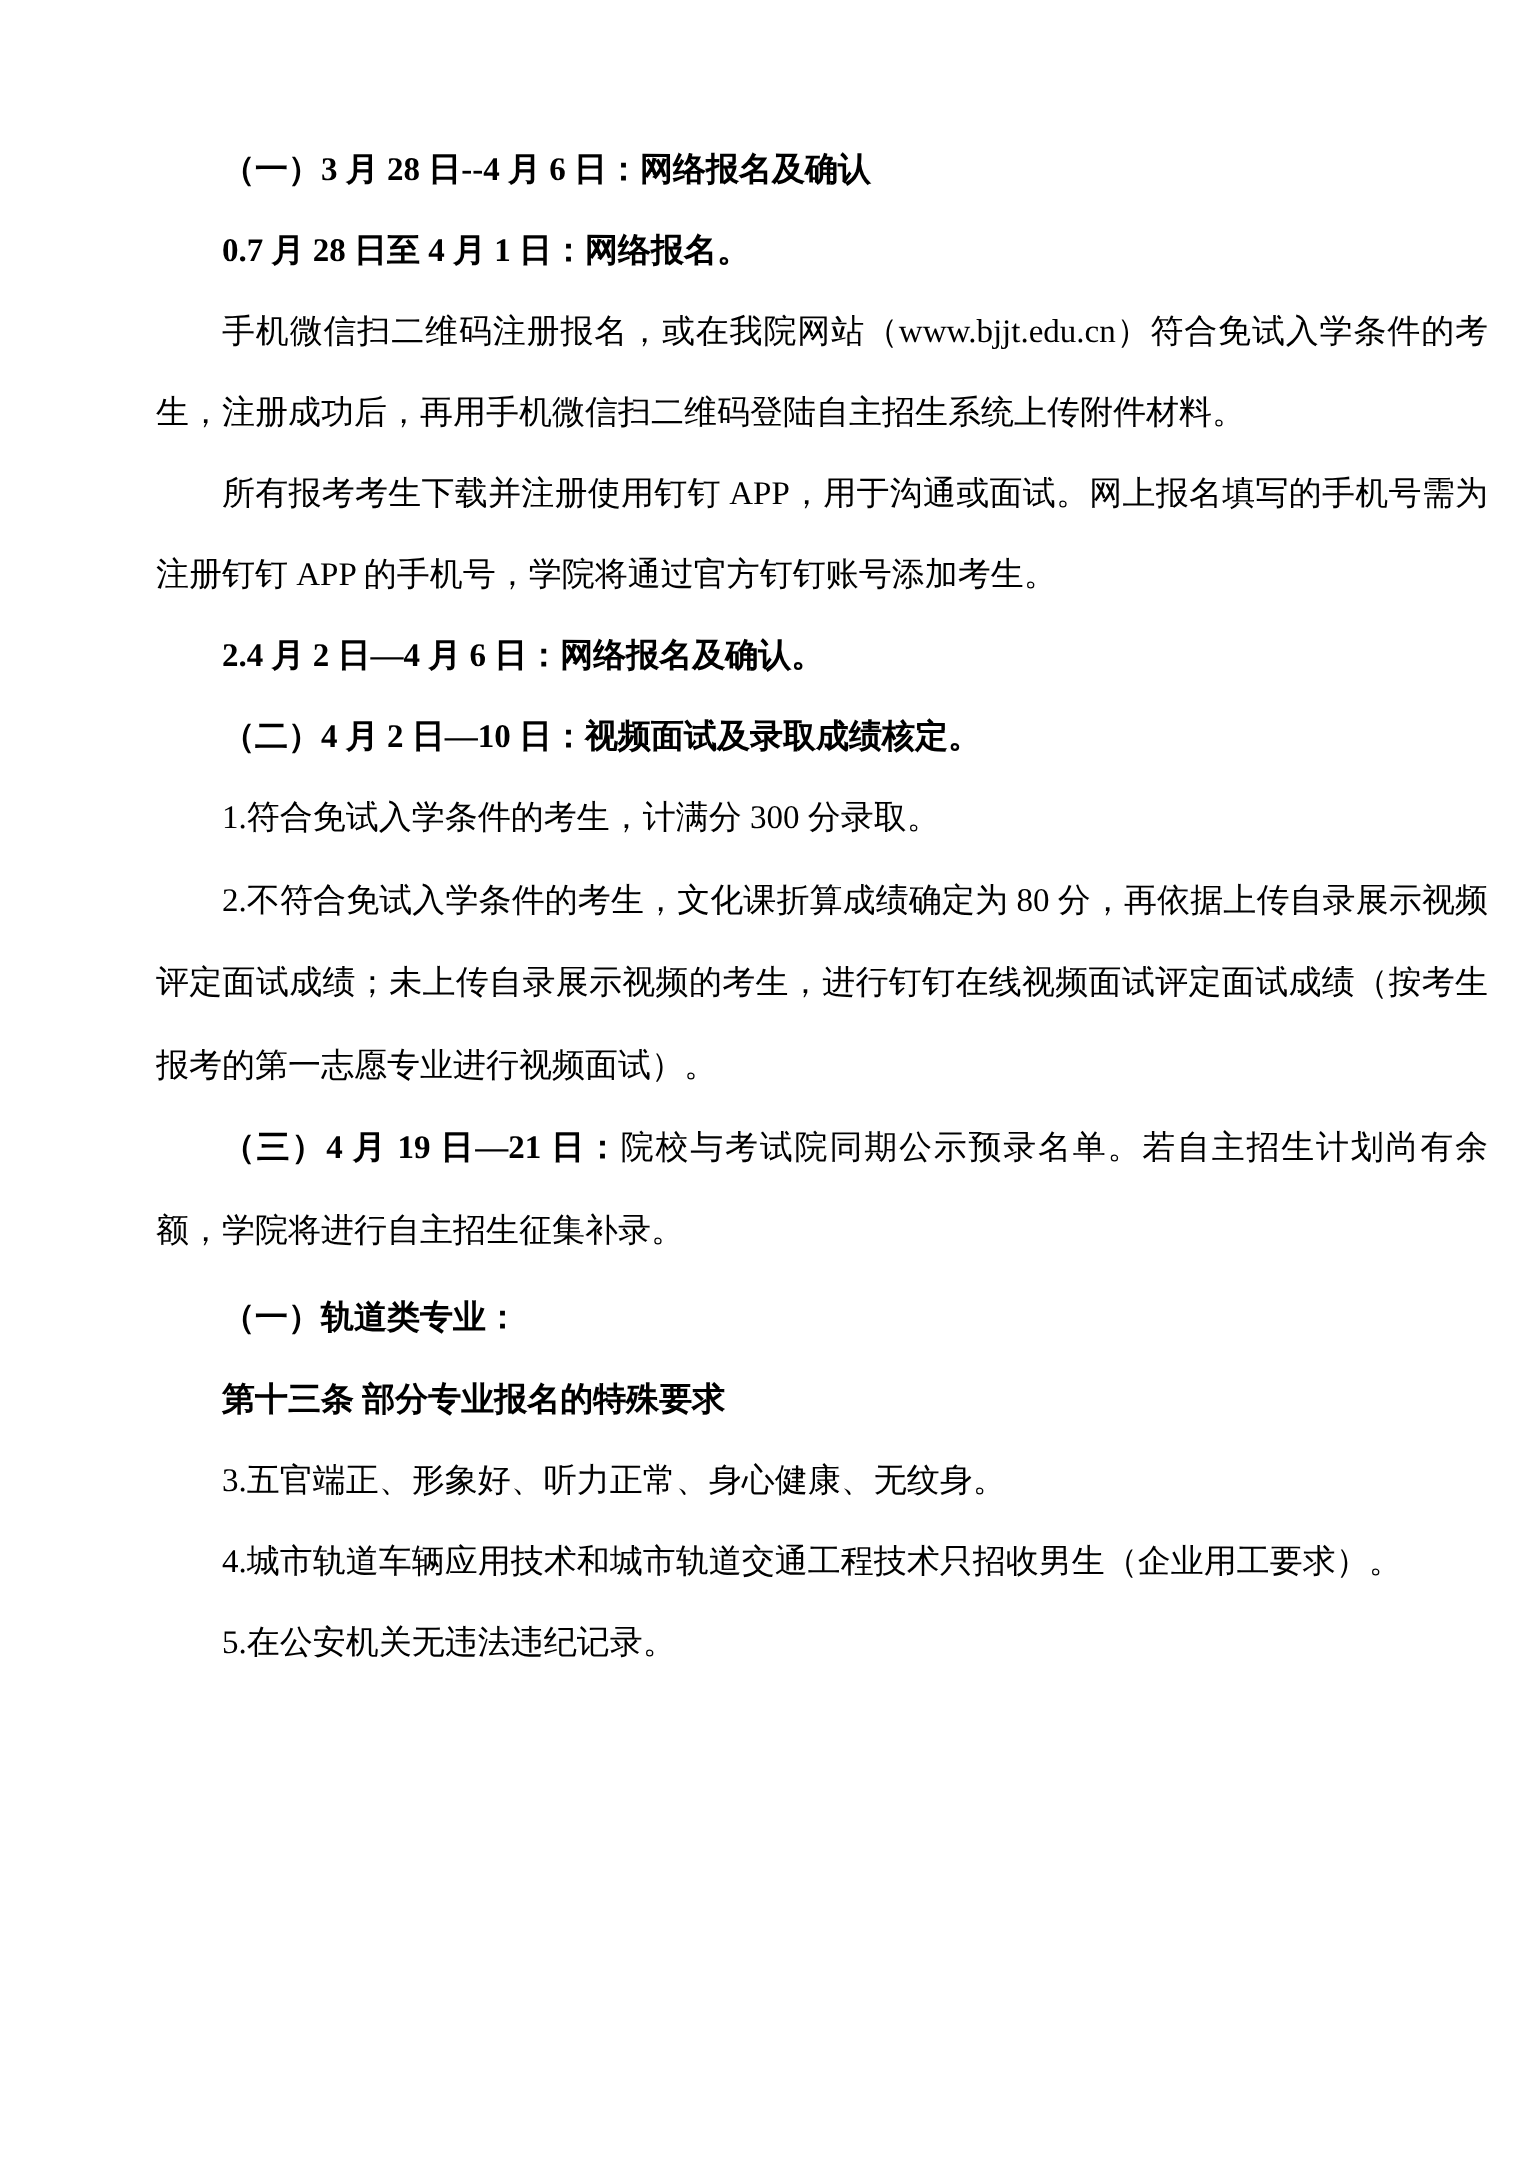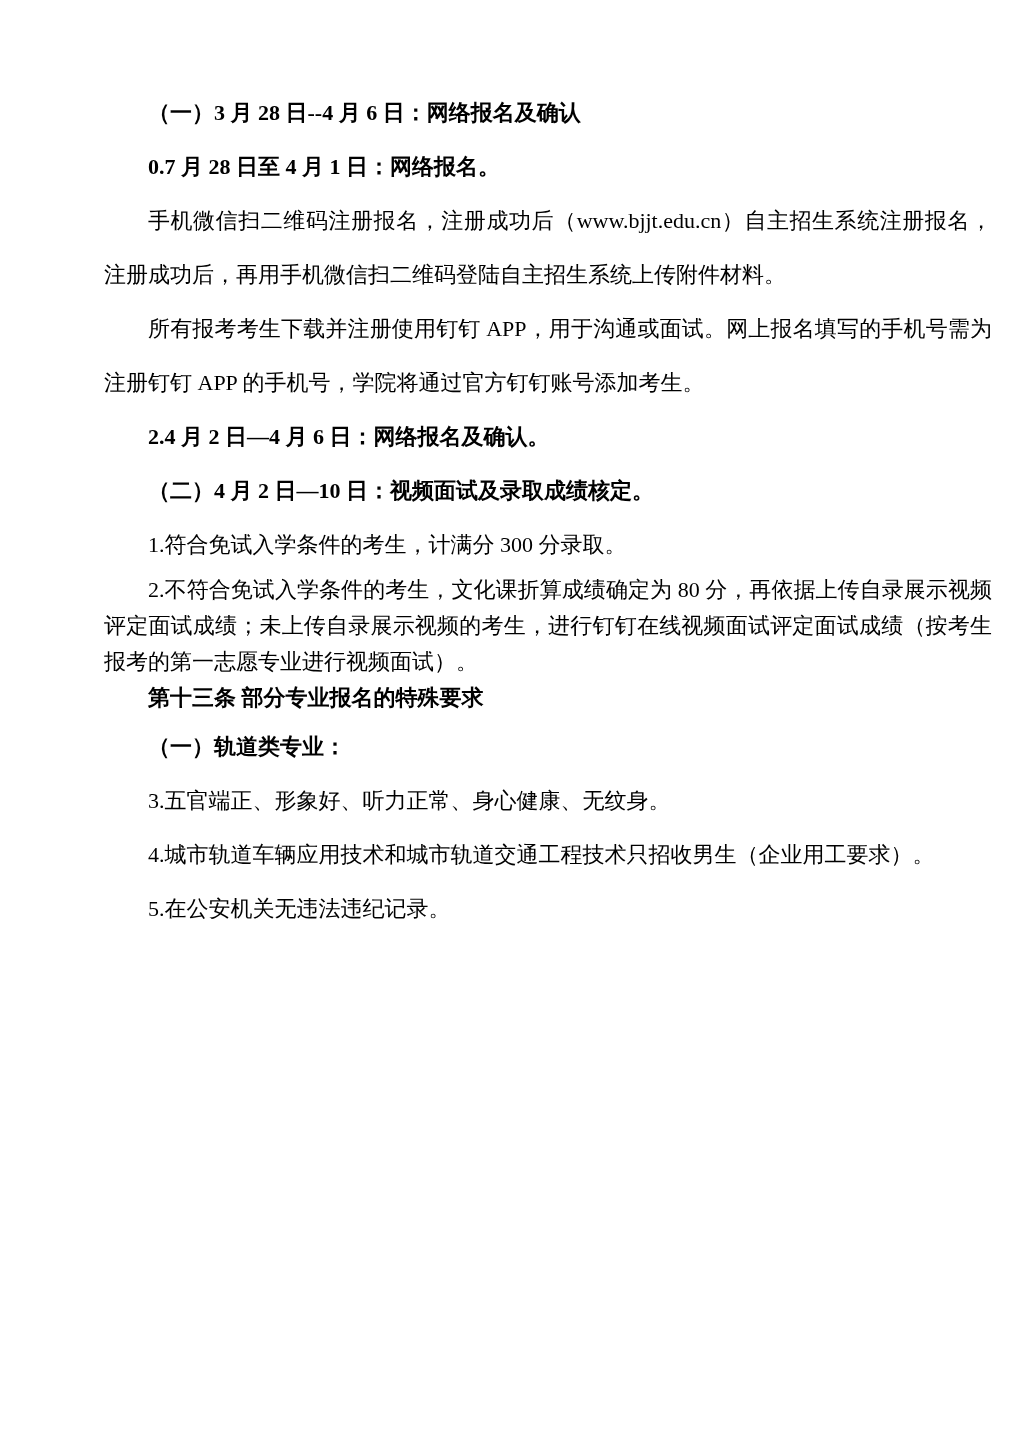--- a/index.html
+++ b/index.html
@@ -25,55 +25,58 @@
     line-height: 54px;
     text-indent: 44px;
     text-align: justify;
     word-break: break-all;
   }
   p.heading {
     font-weight: bold;
     text-align: left;
   }
   p.tight {
-    line-height: 36px;
+    line-height: 55px;
   }
   p.gap-top {
     margin-top: 4px;
   }
   .lead-bold {
     font-weight: bold;
   }
 </style>
 </head>
 <body>
 
 <div class="page">
 
   <p class="para heading">（一）3 月 28 日--4 月 6 日：网络报名及确认</p>
 
   <p class="para heading">0.7 月 28 日至 4 月 1 日：网络报名。</p>
 
-  <p class="para">手机微信扫二维码注册报名，注册成功后（www.bjjt.edu.cn）自主招生系统注册报名，注册成功后，再用手机微信扫二维码登陆自主招生系统上传附件材料。</p>
+  <p class="para">手机微信扫二维码注册报名，或在我院网站（www.bjjt.edu.cn）符合免试入学条件的考生，注册成功后，再用手机微信扫二维码登陆自主招生系统上传附件材料。</p>
 
   <p class="para">所有报考考生下载并注册使用钉钉 APP，用于沟通或面试。网上报名填写的手机号需为注册钉钉 APP 的手机号，学院将通过官方钉钉账号添加考生。</p>
 
   <p class="para heading">2.4 月 2 日—4 月 6 日：网络报名及确认。</p>
 
 
   <p class="para heading">（二）4 月 2 日—10 日：视频面试及录取成绩核定。</p>
 
   <p class="para">1.符合免试入学条件的考生，计满分 300 分录取。</p>
 
   <p class="para tight">2.不符合免试入学条件的考生，文化课折算成绩确定为 80 分，再依据上传自录展示视频评定面试成绩；未上传自录展示视频的考生，进行钉钉在线视频面试评定面试成绩（按考生报考的第一志愿专业进行视频面试）。</p>
 
+  <p class="para tight">
+    <span class="lead-bold">（三）4 月 19 日—21 日：</span><span>院校与考试院同期公示预录名单。若自主招生计划尚有余额，学院将进行自主招生征集补录。</span>
+  </p>
+
+  <p class="para heading gap-top">（一）轨道类专业：</p>
 
   <p class="para heading tight">第十三条 部分专业报名的特殊要求</p>
-
-  <p class="para heading gap-top">（一）轨道类专业：</p>
 
 
 
   <p class="para">3.五官端正、形象好、听力正常、身心健康、无纹身。</p>
 
   <p class="para">4.城市轨道车辆应用技术和城市轨道交通工程技术只招收男生（企业用工要求）。</p>
 
   <p class="para">5.在公安机关无违法违纪记录。</p>
 
 </div>

